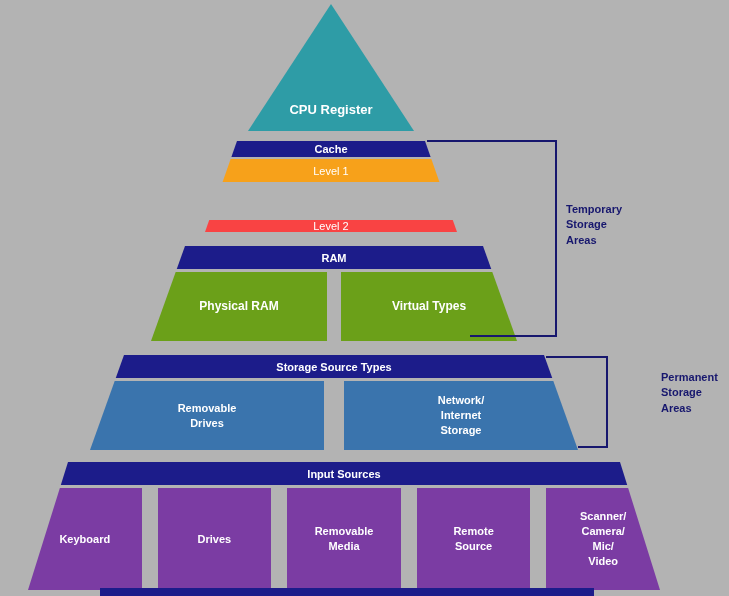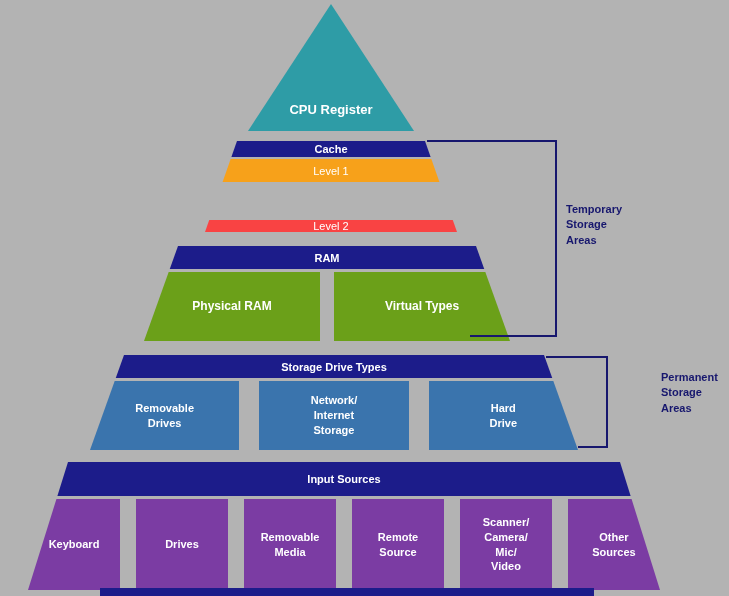--- a/index.html
+++ b/index.html
@@ -42,21 +42,21 @@
   }
   .tier2 .hbar { height: 22px; }
   .lvl {
     display: flex; align-items: center; justify-content: center;
     color: #fff; font-weight: 400; font-size: 11px;
   }
   .lvl1 { height: 31px; background: var(--orange, #f7a11a); }
   .lvl2 { flex: 1; background: var(--red, #f94343); margin-top: 36px; }
   
   .tier3 {
-    position: absolute; left: 144px; top: 246px; width: 366px; height: 95px;
+    position: absolute; left: 151px; top: 246px; width: 366px; height: 95px;
     clip-path: polygon(34px 0, 332px 0, 366px 95px, 0 95px);
     display: flex; flex-direction: column; gap: 3px;
   }
   .tier3 .hbar { height: 23px; }
   .tier3 .row { gap: 14px; }
   .tier3 .box { flex: 1; background: var(--green, #6ba019); font-size: 12px; }
   
   .tier4 {
     position: absolute; left: 90px; top: 355px; width: 488px; height: 95px;
     clip-path: polygon(34px 0, 454px 0, 488px 95px, 0 95px);
@@ -64,21 +64,21 @@
   }
   .tier4 .hbar { height: 23px; }
   .tier4 .row { gap: 20px; }
   .tier4 .box { flex: 1; background: var(--steel-blue, #3a74ad); }
   
   .tier5 {
     position: absolute; left: 28px; top: 462px; width: 632px; height: 128px;
     clip-path: polygon(40px 0, 592px 0, 632px 128px, 0 128px);
     display: flex; flex-direction: column; gap: 3px;
   }
-  .tier5 .hbar { height: 34px; }
+  .tier5 .hbar { height: 23px; }
   .tier5 .row { gap: 16px; }
   .tier5 .box { flex: 1; background: var(--purple, #7b3ca3); }
   
   .bottom-bar {
     position: absolute; left: 100px; top: 588px; width: 494px; height: 8px;
     background: var(--navy, #1c1c8a);
   }
   
   .bline { position: absolute; background: var(--line, #17176e); }
   .temp-top { left: 427px; top: 140px; width: 128px; height: 2px; }
@@ -112,47 +112,43 @@
 
   <div class="tier3">
     <div class="hbar">RAM</div>
     <div class="row">
       <div class="box">Physical RAM</div>
       <div class="box">Virtual Types</div>
     </div>
   </div>
 
   <div class="tier4">
-    <div class="hbar">Storage Drive Types</div>
+    <div class="hbar">Storage Source Types</div>
     <div class="row">
       <div class="box">Removable
 Drives</div>
       <div class="box">Network/
 Internet
 Storage</div>
-      <div class="box">Hard
-Drive</div>
     </div>
   </div>
 
   <div class="tier5">
     <div class="hbar">Input Sources</div>
     <div class="row">
       <div class="box">Keyboard</div>
       <div class="box">Drives</div>
       <div class="box">Removable
 Media</div>
       <div class="box">Remote
 Source</div>
       <div class="box">Scanner/
 Camera/
 Mic/
 Video</div>
-      <div class="box">Other
-Sources</div>
     </div>
   </div>
 
   <div class="bottom-bar"></div>
 
   <div class="bline temp-top"></div>
   <div class="bline temp-vert"></div>
   <div class="bline temp-bot"></div>
   <div class="annotation ann-temp">Temporary
 Storage

